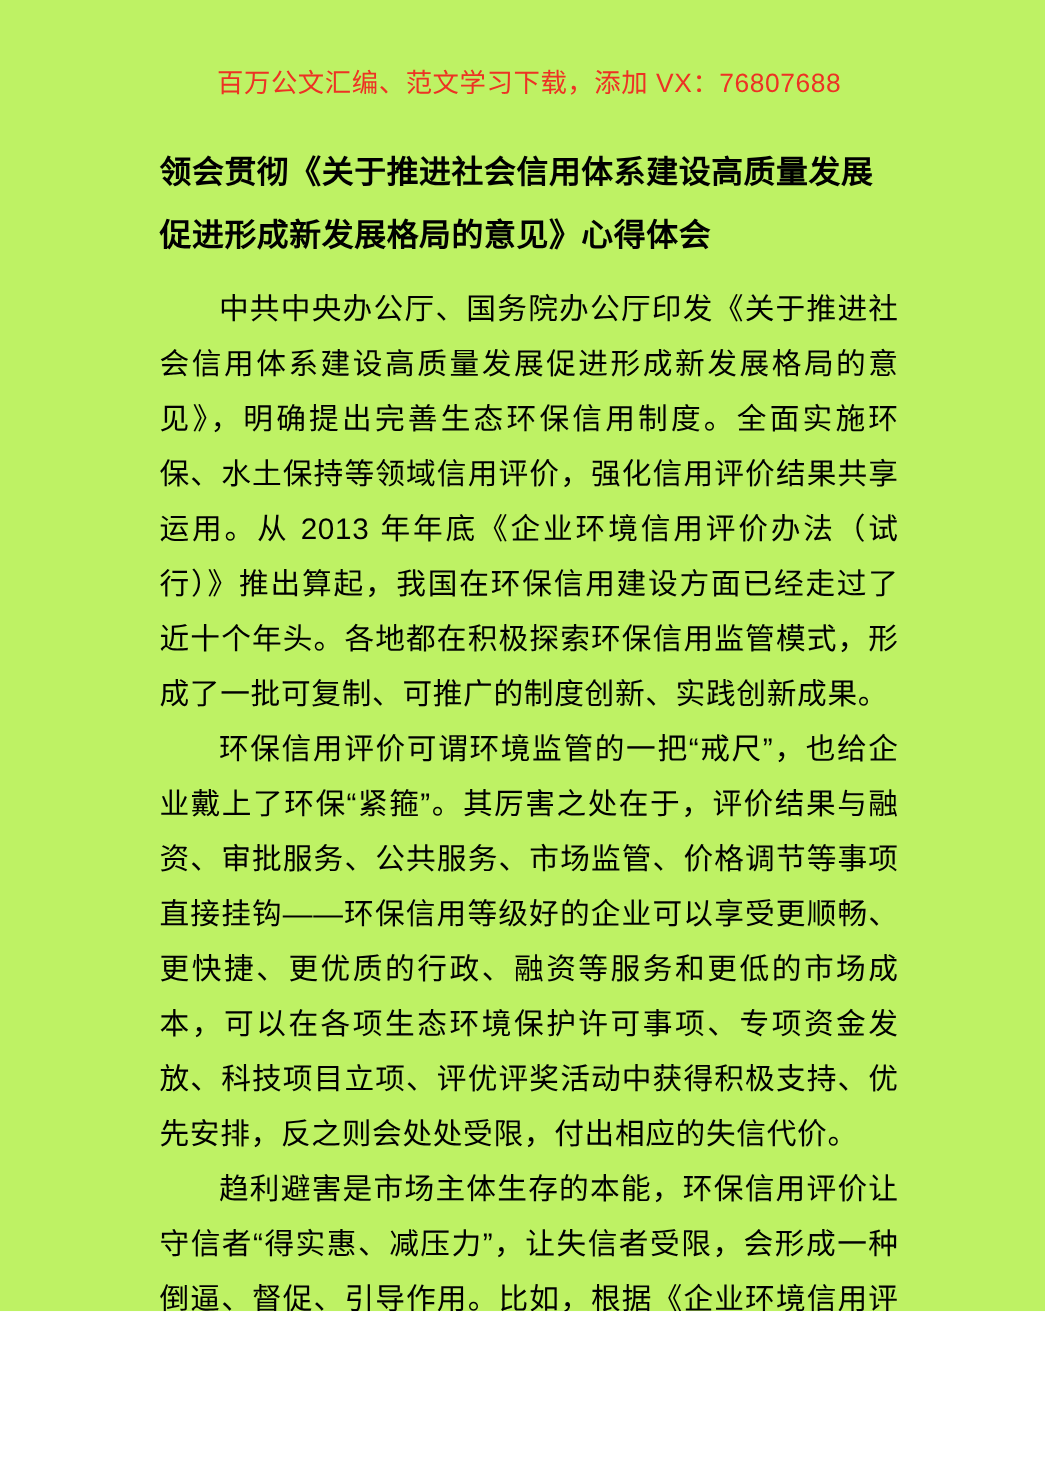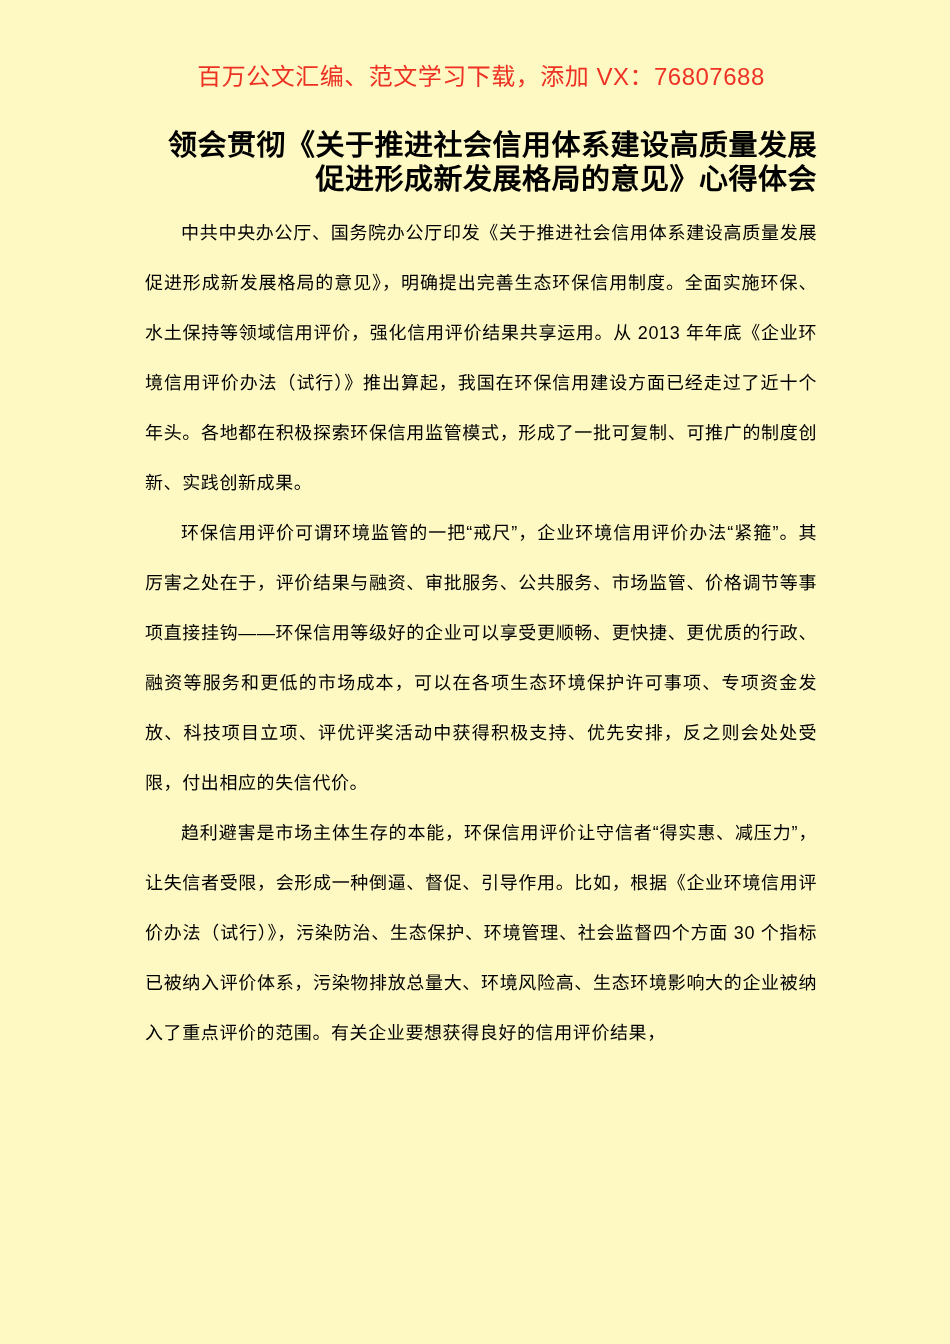--- a/index.html
+++ b/index.html
@@ -8,61 +8,61 @@
     background: #ffffff;
   }
 
   body {
     font-family: "Liberation Sans", "DejaVu Sans", sans-serif;
     color: #000000;
   }
 
   .page {
     width: 950px;
-    height: 1344px;
+    height: 1192px;
     margin: 0 auto;
-    background: #fef9c3;
+    background: #bef264;
     padding: 60px 133px 40px 145px;
     overflow: hidden;
   }
 
   .notice {
     text-align: center;
     font-size: 24px;
     line-height: 34px;
     color: var(--accent, #ed3224);
     margin-bottom: 34px;
     letter-spacing: 0.5px;
   }
 
   .doc-title {
-    text-align: right;
+    text-align: left;
     font-size: 29px;
     font-weight: bold;
-    line-height: 34px;
+    line-height: 58px;
     letter-spacing: 0.5px;
     margin-bottom: 12px;
   }
 
   .body-text p {
-    font-size: 18px;
+    font-size: 27px;
     line-height: 50px;
     text-align: justify;
     text-indent: 2em;
     letter-spacing: 0.6px;
   }
 </style>
 </head>
 <body style="--accent: #ed3224;">
 
 <div class="page">
 
   <div class="notice">百万公文汇编、范文学习下载，添加 VX：76807688</div>
 
   <h1 class="doc-title">领会贯彻《关于推进社会信用体系建设高质量发展促进形成新发展格局的意见》心得体会</h1>
 
   <div class="body-text">
     <p>中共中央办公厅、国务院办公厅印发《关于推进社会信用体系建设高质量发展促进形成新发展格局的意见》，明确提出完善生态环保信用制度。全面实施环保、水土保持等领域信用评价，强化信用评价结果共享运用。从 2013 年年底《企业环境信用评价办法（试行）》推出算起，我国在环保信用建设方面已经走过了近十个年头。各地都在积极探索环保信用监管模式，形成了一批可复制、可推广的制度创新、实践创新成果。</p>
-    <p>环保信用评价可谓环境监管的一把“戒尺”，企业环境信用评价办法“紧箍”。其厉害之处在于，评价结果与融资、审批服务、公共服务、市场监管、价格调节等事项直接挂钩——环保信用等级好的企业可以享受更顺畅、更快捷、更优质的行政、融资等服务和更低的市场成本，可以在各项生态环境保护许可事项、专项资金发放、科技项目立项、评优评奖活动中获得积极支持、优先安排，反之则会处处受限，付出相应的失信代价。</p>
+    <p>环保信用评价可谓环境监管的一把“戒尺”，也给企业戴上了环保“紧箍”。其厉害之处在于，评价结果与融资、审批服务、公共服务、市场监管、价格调节等事项直接挂钩——环保信用等级好的企业可以享受更顺畅、更快捷、更优质的行政、融资等服务和更低的市场成本，可以在各项生态环境保护许可事项、专项资金发放、科技项目立项、评优评奖活动中获得积极支持、优先安排，反之则会处处受限，付出相应的失信代价。</p>
     <p>趋利避害是市场主体生存的本能，环保信用评价让守信者“得实惠、减压力”，让失信者受限，会形成一种倒逼、督促、引导作用。比如，根据《企业环境信用评价办法（试行）》，污染防治、生态保护、环境管理、社会监督四个方面 30 个指标已被纳入评价体系，污染物排放总量大、环境风险高、生态环境影响大的企业被纳入了重点评价的范围。有关企业要想获得良好的信用评价结果，</p>
   </div>
 
 </div>
 
 </body></html>

